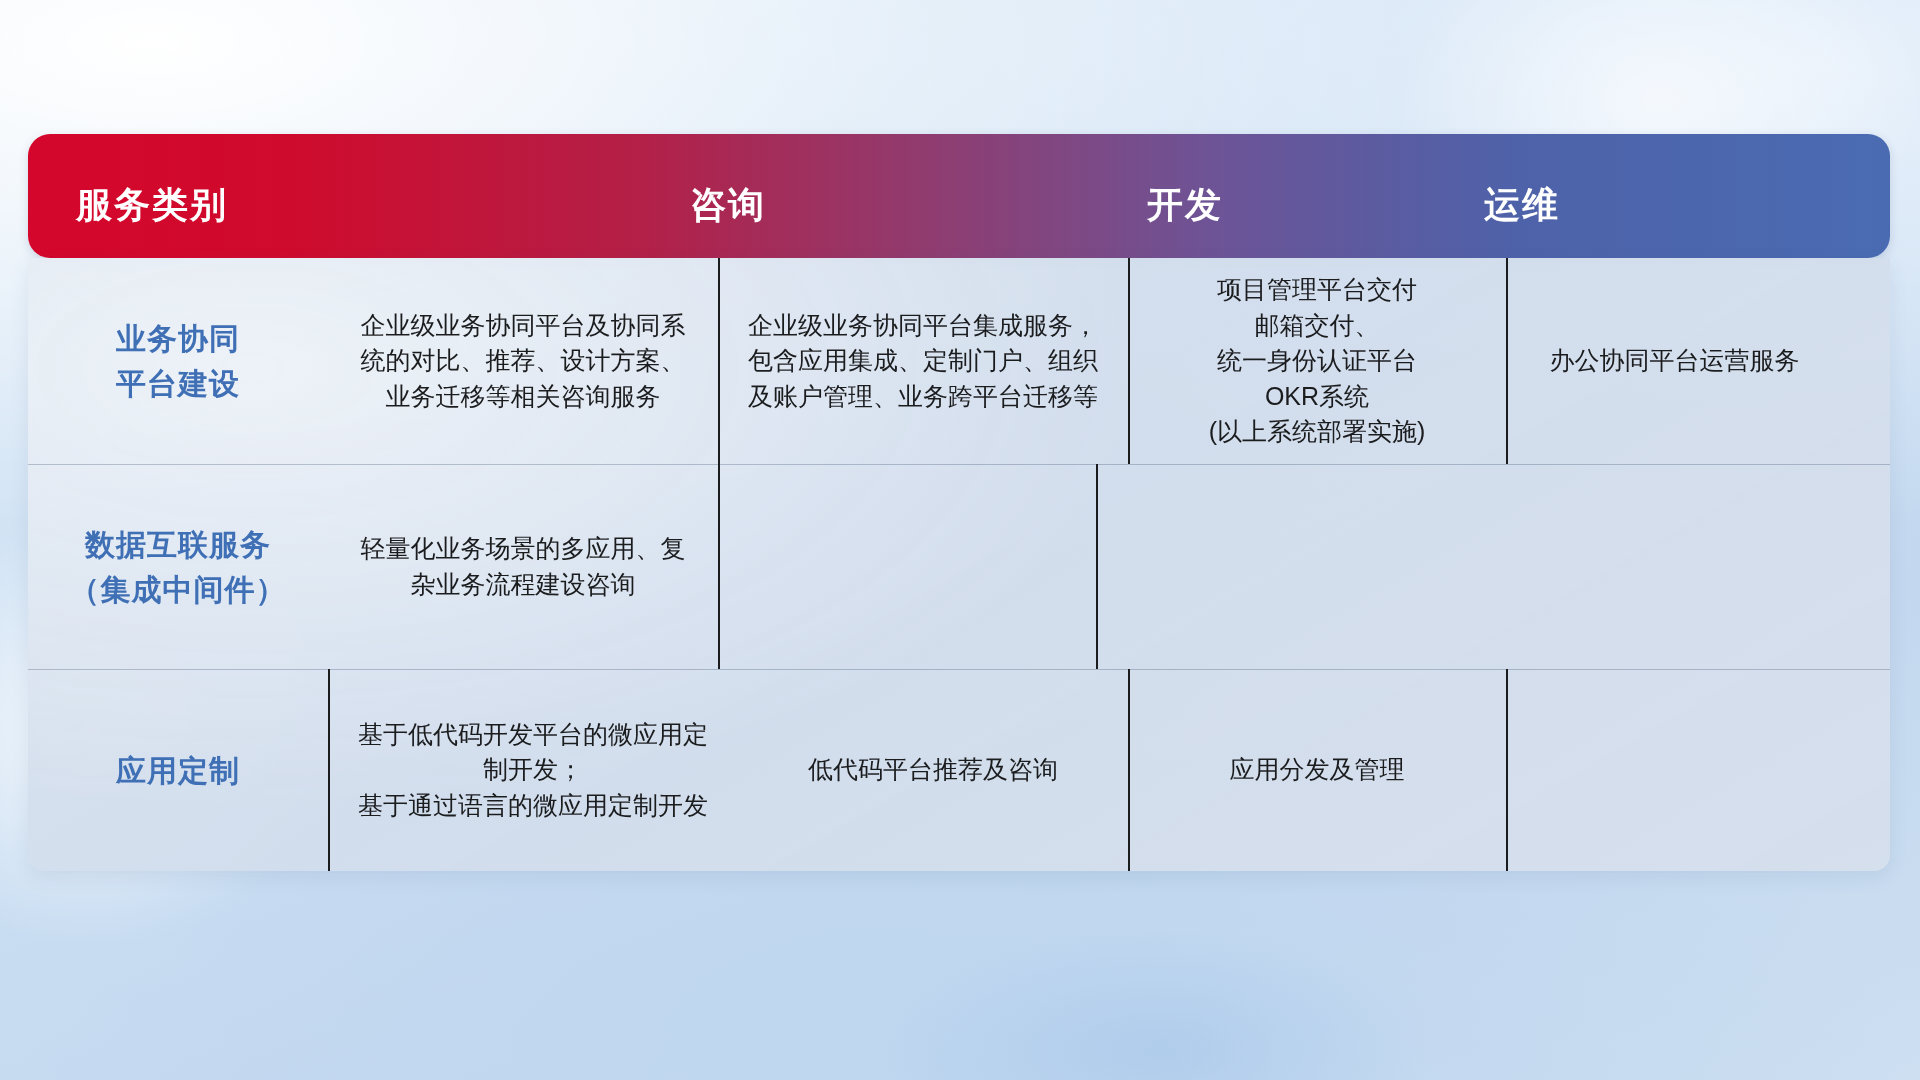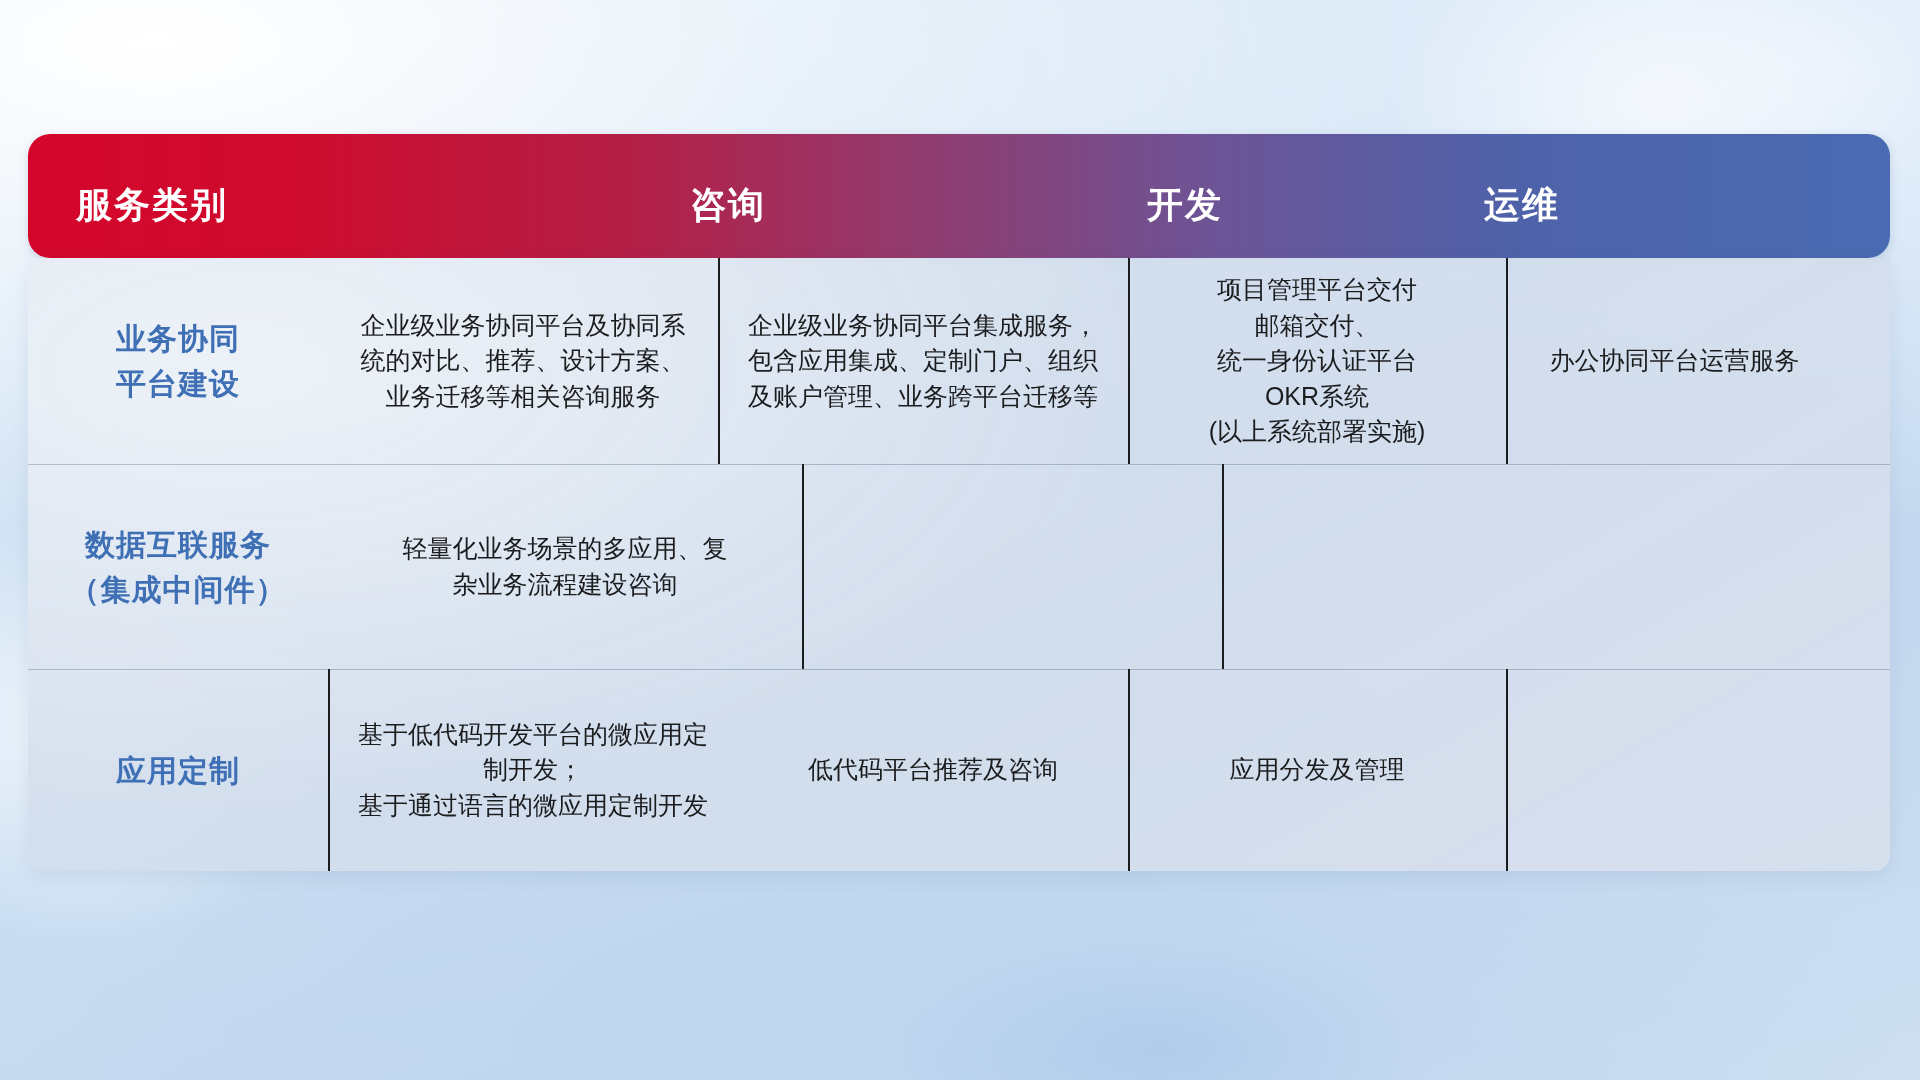--- a/index.html
+++ b/index.html
@@ -141,21 +141,21 @@
   .cell.c4::before,
   .cell.c5::before {
     content: "";
     position: absolute;
     left: 0; top: 0; bottom: 0;
     width: 2px;
     background: #1b1c1e;
   }
   
   #row-1 { min-height: 206px; }
-  #row-2 { min-height: 205px; gap: 42px; }
+  #row-2 { min-height: 205px; }
   #row-3 { min-height: 202px; }
 
   
   #row-3 .cell.c3::before,
   #row-3 .cell.c4::before,
   #row-3 .cell.c5::before { bottom: 0; }
 
   .nowrap-pre { white-space: pre-line; }
 </style>
 </head>

